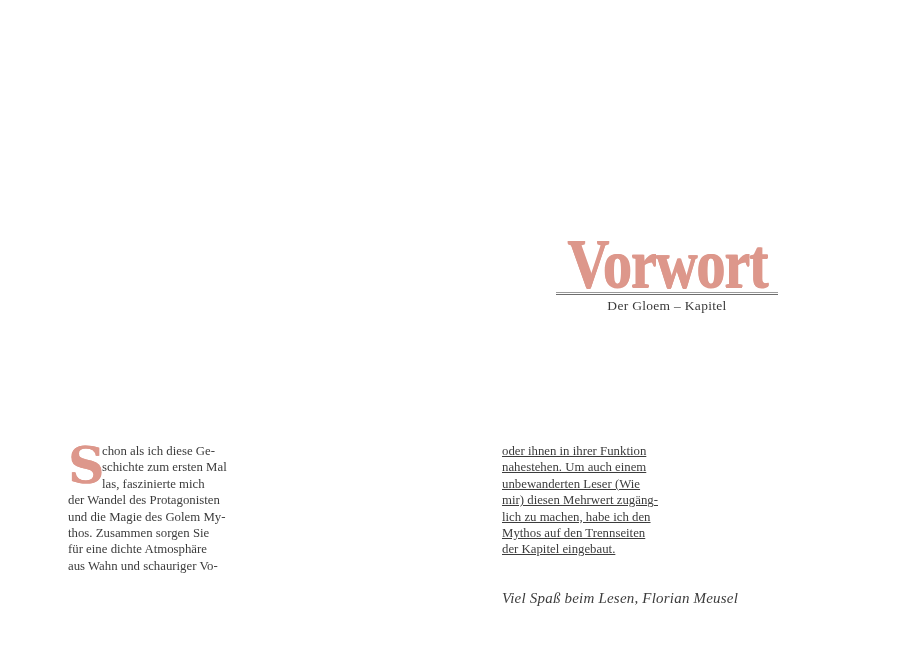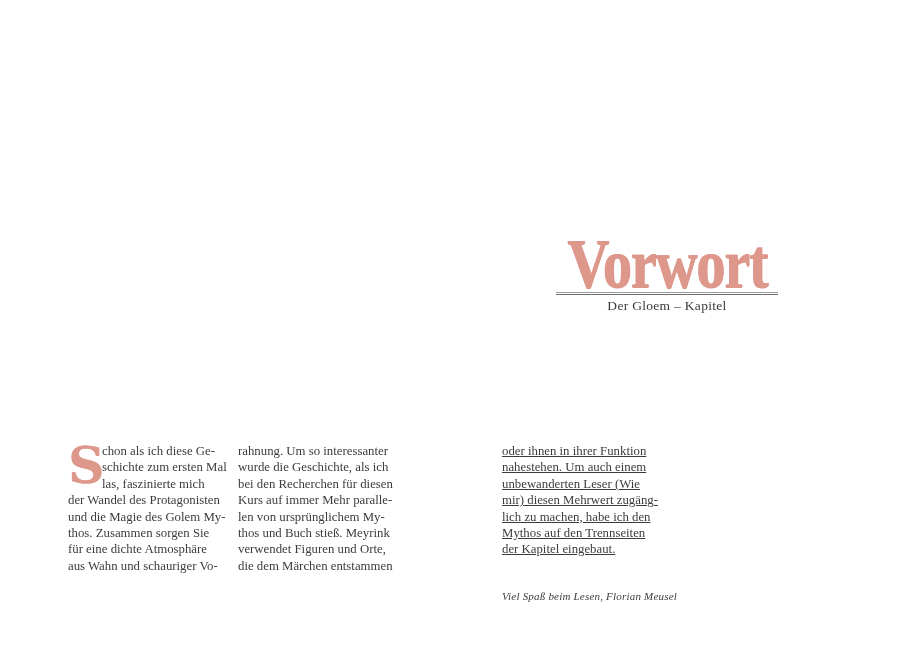--- a/index.html
+++ b/index.html
@@ -82,21 +82,21 @@
     font-size: 50px;
     line-height: 46px;
     color: var(--accent, #dd978b);
     text-shadow: 0.5px 0 0 currentColor;
   }
 
   .signature {
     position: absolute;
     left: 502px;
     top: 590px;
-    font-size: 11px;
+    font-size: 15px;
     font-style: italic;
     letter-spacing: 0.2px;
     color: var(--ink, #3c3c3c);
     white-space: pre;
   }
 </style>
 </head>
 <body>
 
 <div class="spread">
@@ -111,30 +111,20 @@
     <span class="drop-cap">S</span><span class="col-text">chon als ich diese Ge-
 schichte zum ersten Mal
 las, faszinierte mich
 der Wandel des Protagonisten
 und die Magie des Golem My-
 thos. Zusammen sorgen Sie
 für eine dichte Atmosphäre
 aus Wahn und schauriger Vo-</span>
   </div>
 
-  <div class="col col-2">
-    <span class="col-text">rahnung. Um so interessanter
-wurde die Geschichte, als ich
-bei den Recherchen für diesen
-Kurs auf immer Mehr paralle-
-len von ursprünglichem My-
-thos und Buch stieß. Meyrink
-verwendet Figuren und Orte,
-die dem Märchen entstammen</span>
-  </div>
 
   <div class="col col-3">
     <span class="col-text">oder ihnen in ihrer Funktion
 nahestehen. Um auch einem
 unbewanderten Leser (Wie
 mir) diesen Mehrwert zugäng-
 lich zu machen, habe ich den
 Mythos auf den Trennseiten
 der Kapitel eingebaut.</span>
   </div>

